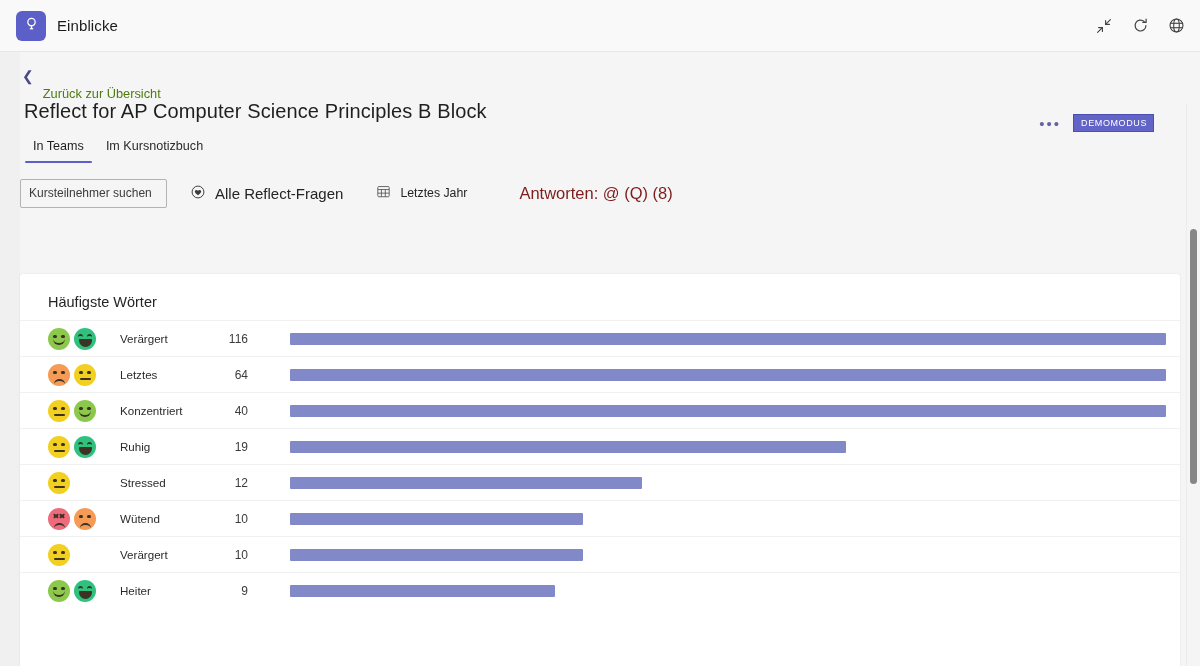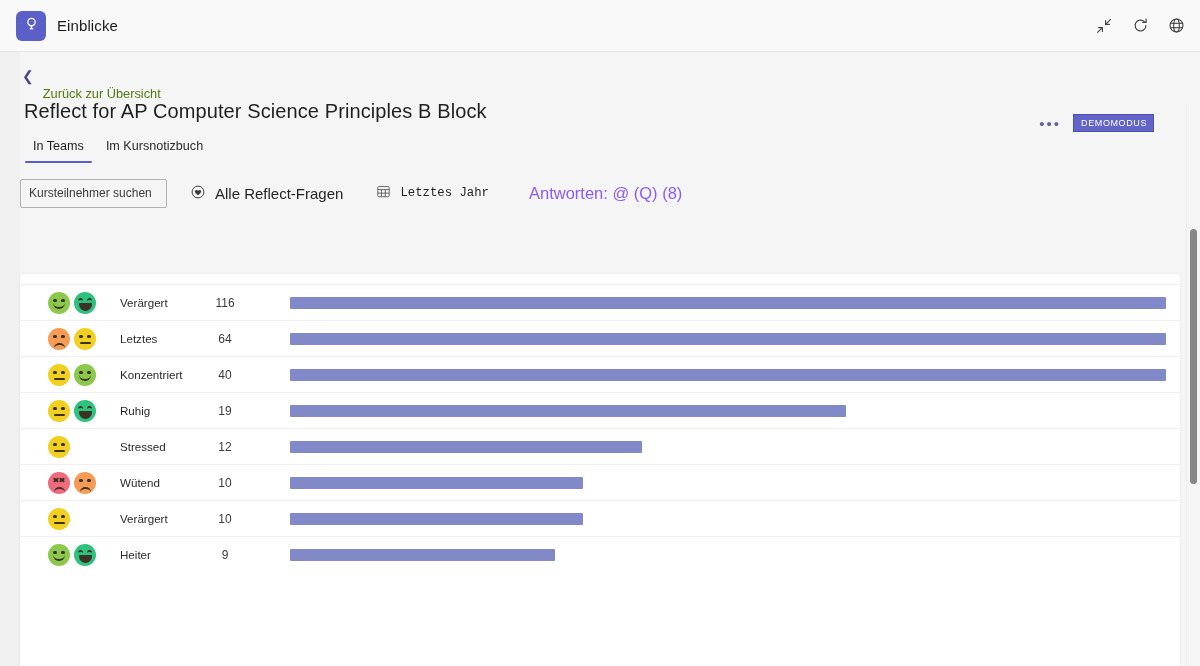--- a/index.html
+++ b/index.html
@@ -154,25 +154,25 @@
   .search-box::placeholder { color: #3b3b3b; }
   .filter-item {
     display: inline-flex;
     align-items: center;
     gap: 9px;
     cursor: pointer;
     font-size: 15px;
     color: #242424;
   }
   .fi-1 { margin-left: 23px; }
-  .fi-2 { margin-left: 33px; font-size: 12.3px; font-family: Liberation Mono, monospace; }
+  .fi-2 { margin-left: 33px; font-size: 12.3px; }
   .answers {
-    margin-left: 40px;
+    margin-left: 52px;
     font-size: 16.5px;
-    color: #8b5cf6;
+    color: #7f1d1d;
   }
 
   
   .card {
     position: absolute;
     left: 20px;
     top: 222px;
     width: 1160px;
     bottom: -60px;
     background: #ffffff;
@@ -272,21 +272,21 @@
     flex: 0 0 88px;
     font-size: 11.6px;
     color: #2b2b2b;
     padding-left: 6px;
     white-space: nowrap;
   }
   .value-cell {
     flex: 0 0 50px;
     font-size: 12px;
     color: #3b3b3b;
-    text-align: center;
+    text-align: right;
     padding-right: 4px;
   }
   .bar-cell {
     flex: 1 1 auto;
     padding-left: 38px;
     display: flex;
     align-items: center;
   }
   .bar {
     height: 12px;
@@ -405,20 +405,21 @@
           <line x1="2.4" y1="12.2" x2="17.6" y2="12.2"></line>
         </svg>
       </span>
       <span>Letztes Jahr</span>
     </div>
 
     <div class="answers">Antworten: @ (Q) (8)</div>
   </div>
 
   <div class="card">
+    <div class="card-title">Häufigste Wörter</div>
     <div class="rows" id="rows">
         <div class="row">
           <div class="emoji-cell">
             <div class="emoji" style="background: rgb(140, 200, 75);">
               <span class="eye l"></span>
               <span class="eye r"></span>
               <span class="m-smile"></span>
             </div>
             <div class="emoji laugh" style="background: rgb(46, 194, 126);">
               <span class="eye l"></span>

